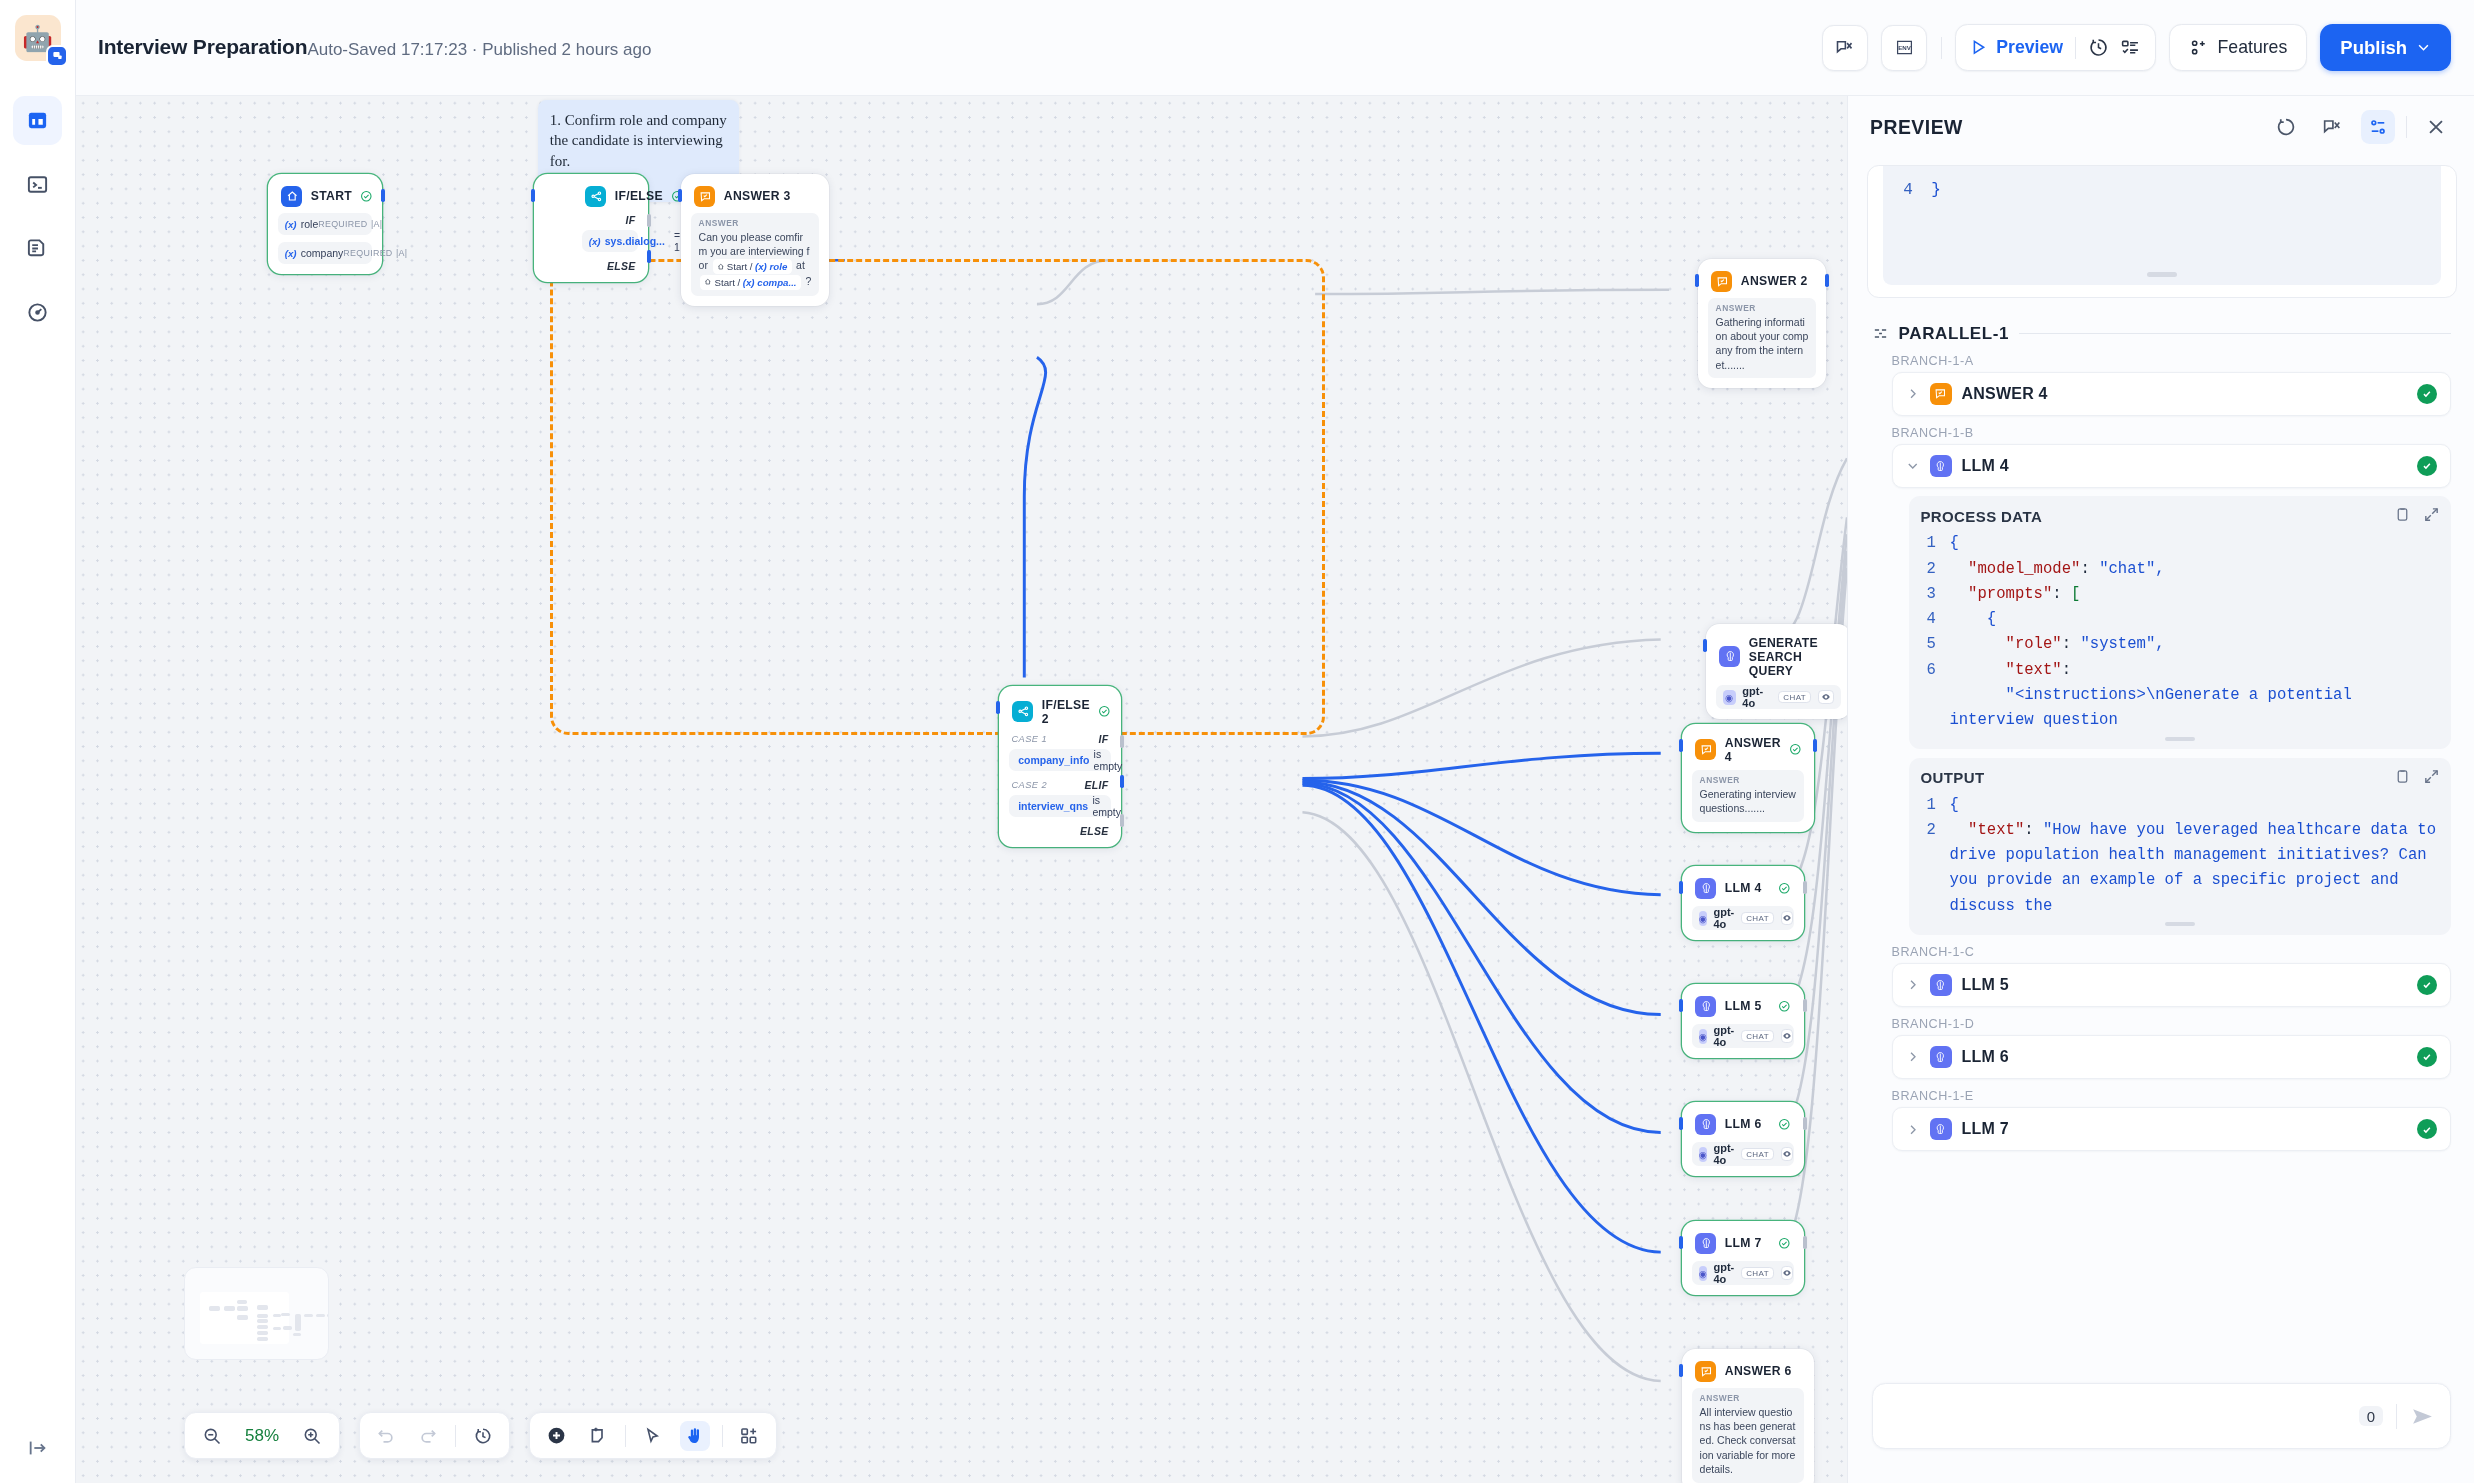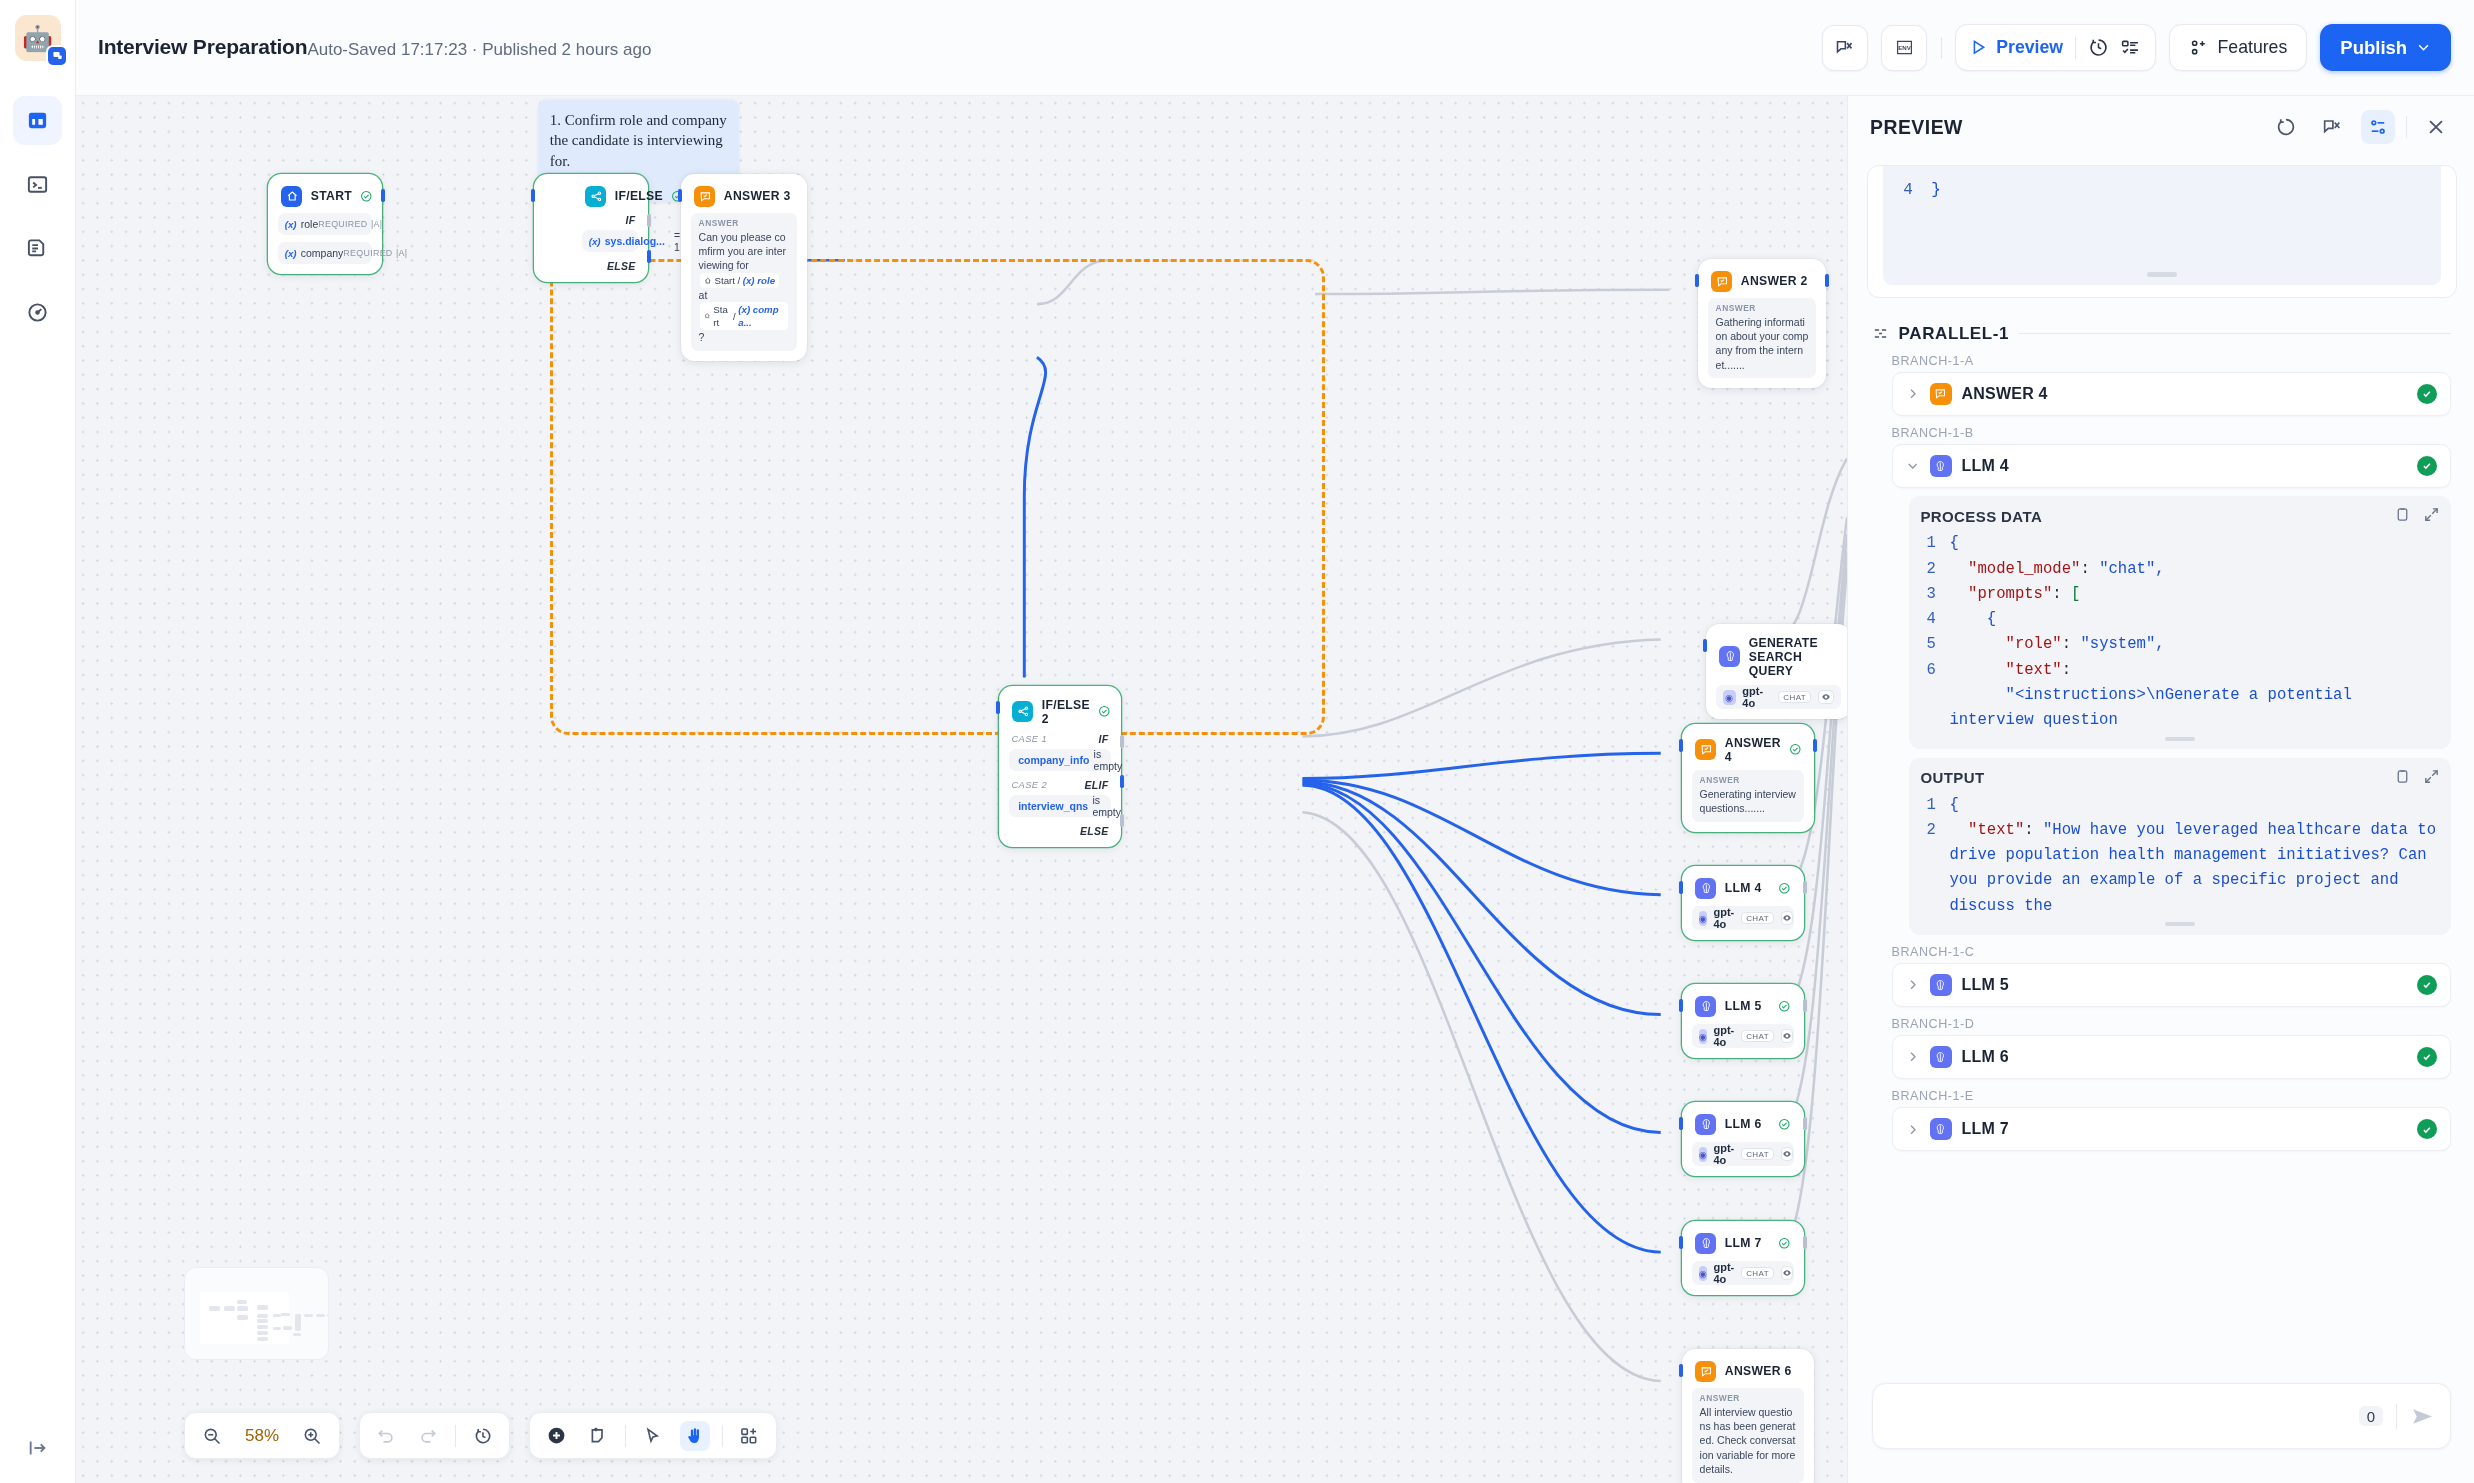--- a/index.html
+++ b/index.html
@@ -168,21 +168,21 @@
   .mm-view { position:absolute; background:#fff; border-radius:3.4px; }
   .mm-n { position:absolute; background:#e3e6ed; border-radius:1.7px; }
 
   
   .btmbar { position:absolute; bottom:23.6px; display:flex; gap:18.5px; z-index:25; left:108px;}
   .tb {
     height:47px; background:#fff; border:0.8px solid #eaedf3; border-radius:11.8px;
     display:flex; align-items:center; padding:0 11.8px; gap:11.8px;
     box-shadow:0 1.7px 6.7px rgba(25,40,80,.07); color:#46516a;
   }
-  .tb .z { font-size:17px; color:#a16207; font-weight:500; min-width:47px; text-align:center;}
+  .tb .z { font-size:17px; color:#15803d; font-weight:500; min-width:47px; text-align:center;}
   .tb-icon { display:flex; align-items:center; justify-content:center; width:30px;height:30px;
     border-radius:7.6px; cursor:pointer; }
   .tb-icon.dis { color:#c3c9d6; }
   .tb-icon.active { background:#eaf1fe; color:#1c64f2; }
 
   
   .panel {
     position:absolute; right:0; top:96px; width:628px; bottom:0;
     background:#fbfcfe; border-left:0.8px solid #e9ecf2; z-index:35;
     display:flex; flex-direction:column;
@@ -462,21 +462,21 @@
       <div class="cond">
         <span class="var">(x)</span>
         <b>sys.dialog...</b>
         <span style="margin-left:5px;">= 1</span>
       </div>
       <div class="case-row">
         <span class="case-op" style="margin-left:auto;">ELSE</span>
       </div>
     </div>
 
-    <div class="node" style="left:605px; top:78px; width:126px;">
+    <div class="node" style="left:605px; top:78px; width:148px;">
       <div class="port l" style="top:15px;"></div>
       <div class="node-head">
         <div class="node-ico ico-answer">
           <svg width="12.6" height="12.6" viewBox="0 0 24 24" fill="none" stroke="#fff" stroke-width="2">
               <path d="M4 5.5h16v11H10l-5 4z"></path>
               <path d="M9 10.8l2 2 4-4"></path>
             </svg>
         </div>
         <div class="node-title">ANSWER 3</div>
       </div>

